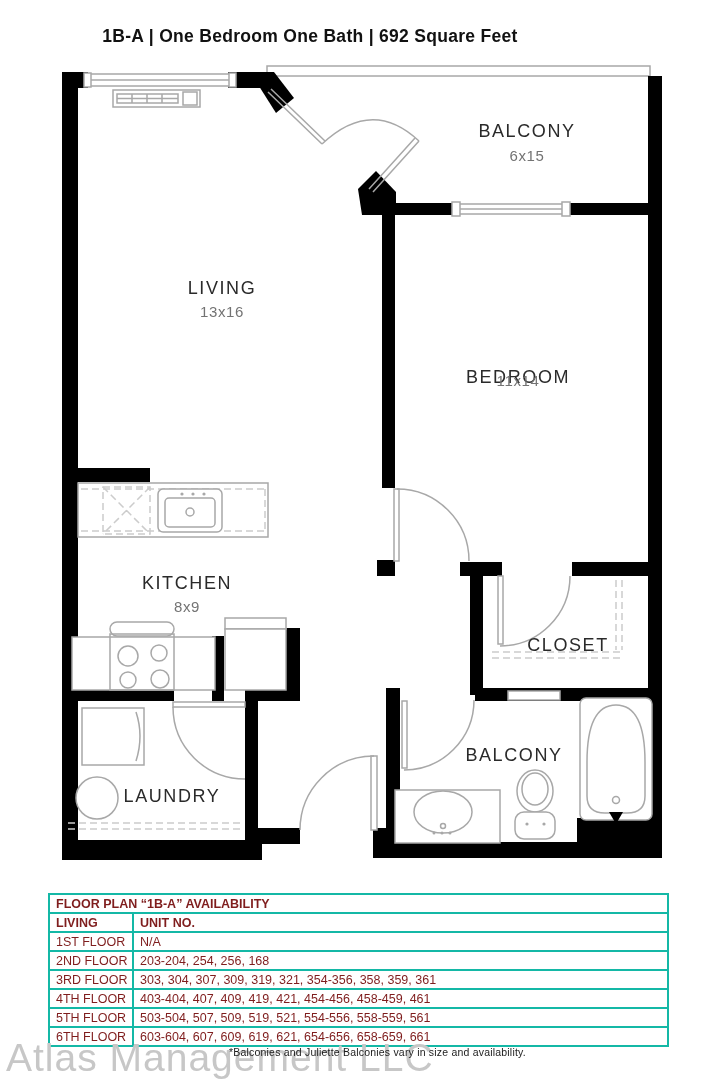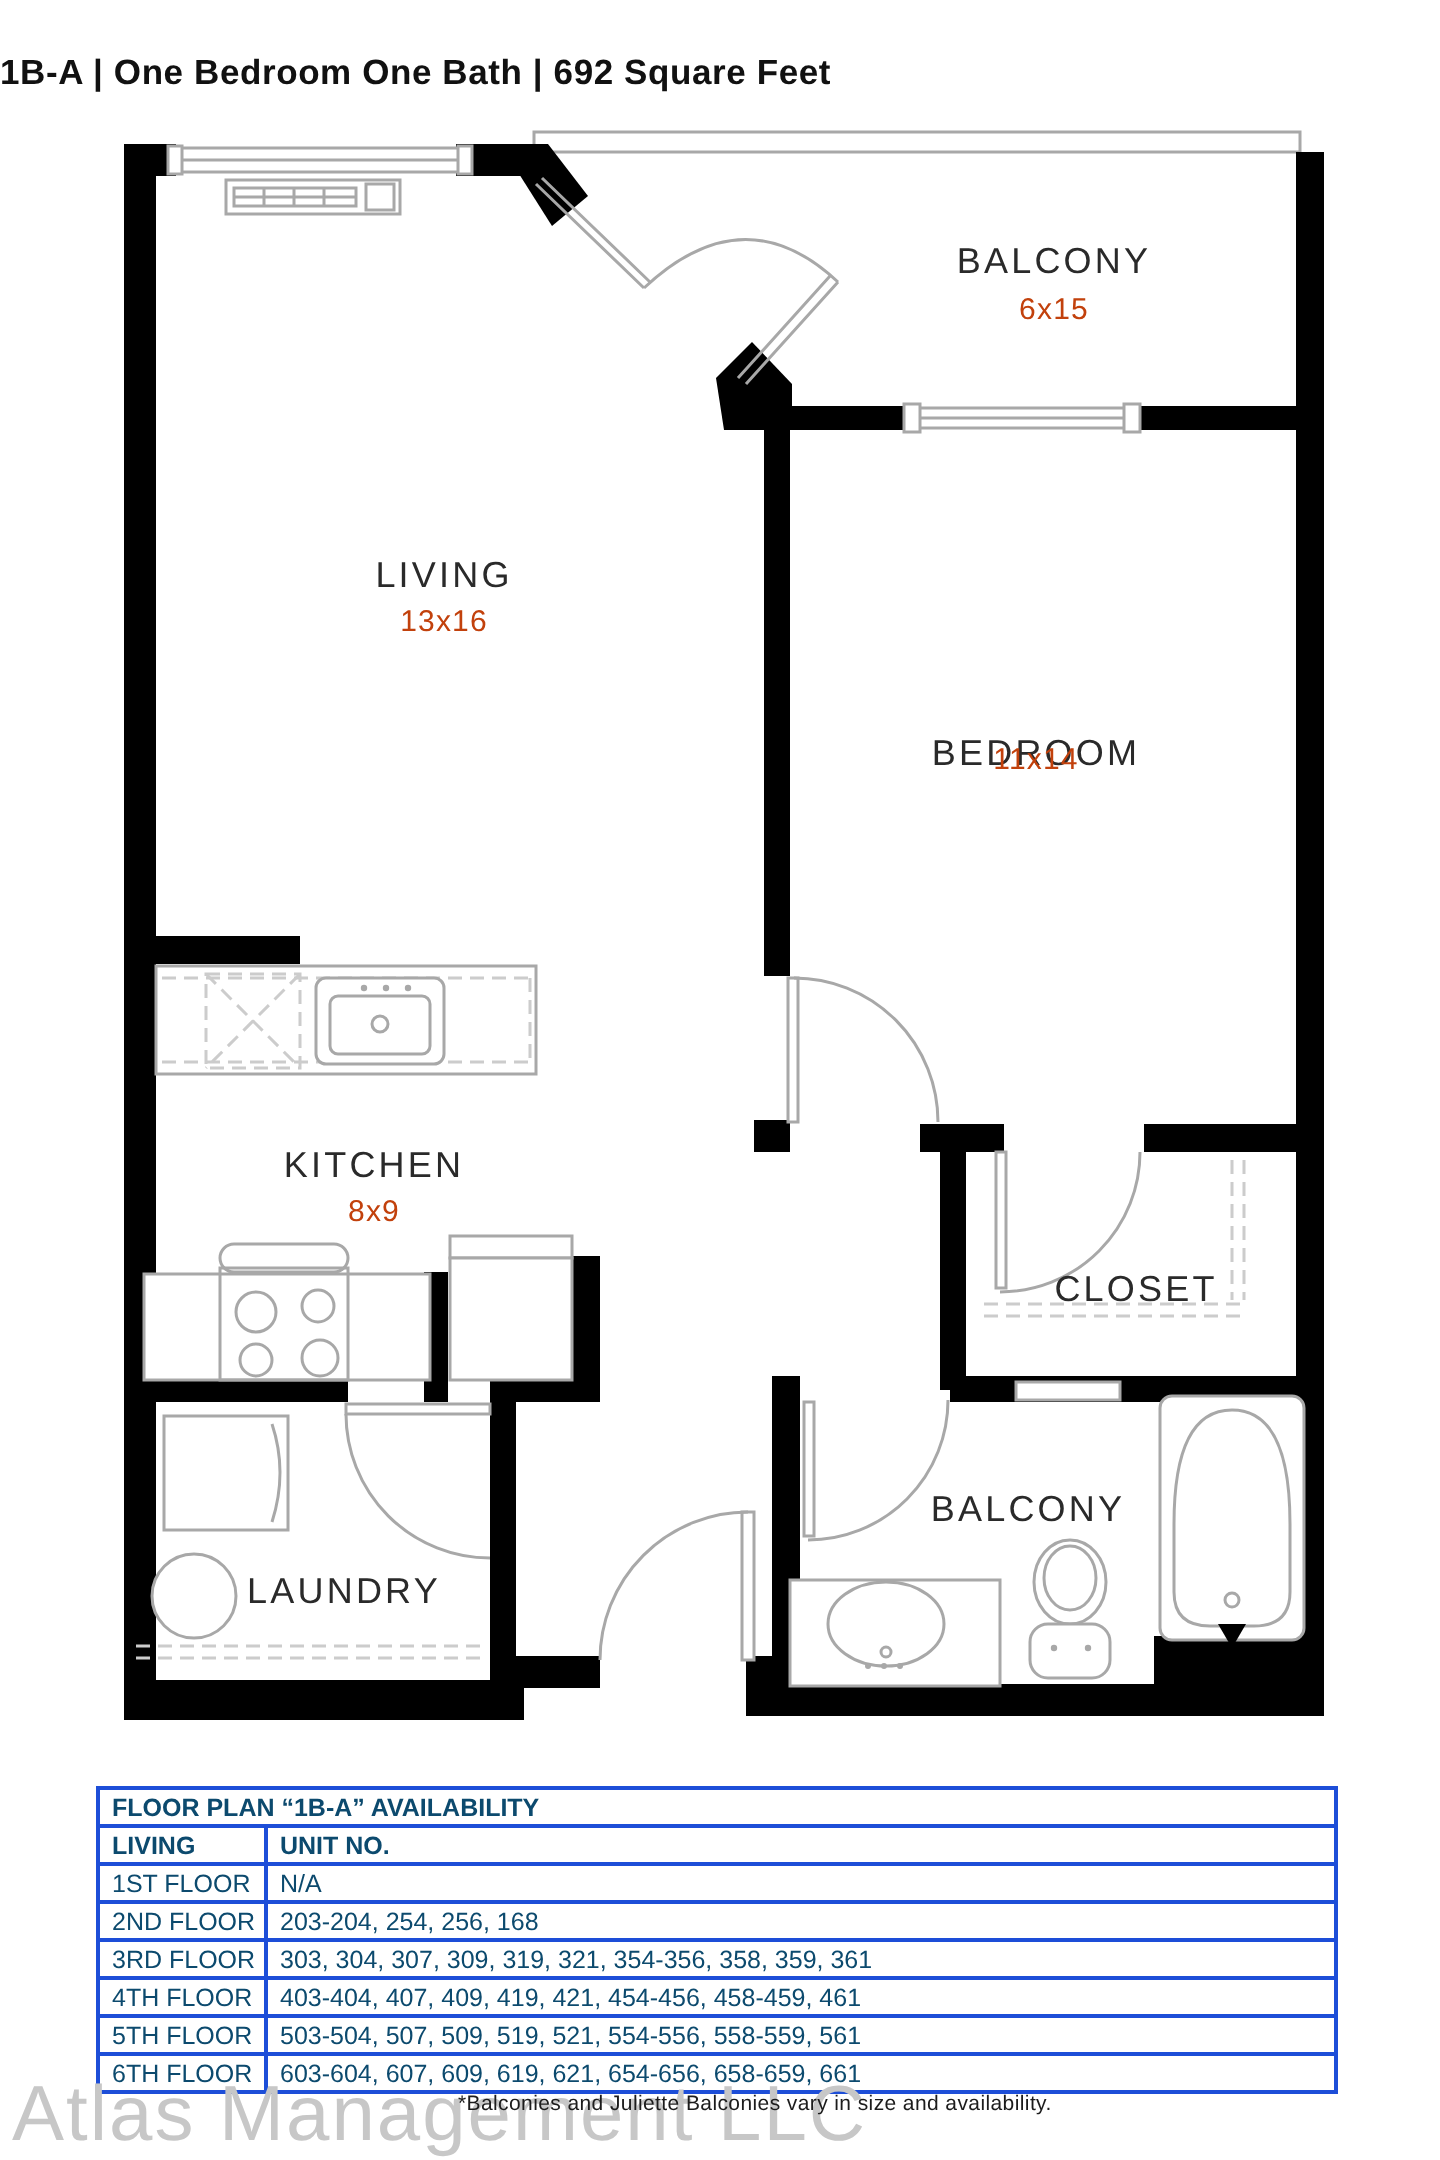--- a/index.html
+++ b/index.html
@@ -1,39 +1,39 @@
 <!DOCTYPE html>
 <html><head>
 <meta charset="utf-8">
 <style>
   html,body{margin:0;padding:0;background:#e9e9e9;}
   .page{
     position:relative;width:720px;height:1080px;background:#ffffff;
     font-family:"Liberation Sans", sans-serif;overflow:hidden;margin:0 auto;
   }
   .title{
-    position:absolute;left:0;top:26px;width:620px;
+    position:absolute;left:0;top:26px;width:620px;text-align:center;
     font-size:17.5px;font-weight:bold;color:#111;letter-spacing:.3px;
   }
   .plan-svg{position:absolute;left:0;top:0;}
   .room-label{
     position:absolute;transform:translate(-50%,-50%);
     font-size:18px;color:#2a2a2a;letter-spacing:1.6px;white-space:nowrap;
   }
   .room-dims{
     position:absolute;transform:translate(-50%,-50%);
-    font-size:15px;color:#c2410c;letter-spacing:.6px;white-space:nowrap;
+    font-size:15px;color:#737373;letter-spacing:.6px;white-space:nowrap;
   }
   .avail{
     position:absolute;left:48px;top:893px;width:621px;
     border-collapse:collapse;table-layout:fixed;
   }
   .avail td{
-    border:2px solid #1d4ed8;height:15px;padding:1px 6px;
-    font-size:12.5px;color:#0c4a6e;white-space:nowrap;overflow:hidden;
+    border:2px solid #14b8a6;height:15px;padding:1px 6px;
+    font-size:12.5px;color:#7f1d1d;white-space:nowrap;overflow:hidden;
   }
   .avail td.b{font-weight:bold;}
   .avail col.c1{width:84px;}
   .watermark{
     position:absolute;left:6px;top:1036px;font-size:39px;color:#c7c7c7;
     letter-spacing:1px;white-space:nowrap;
   }
   .footnote{
     position:absolute;left:229px;top:1046px;font-size:10.5px;
     color:#1c1c1c;letter-spacing:.2px;white-space:nowrap;

